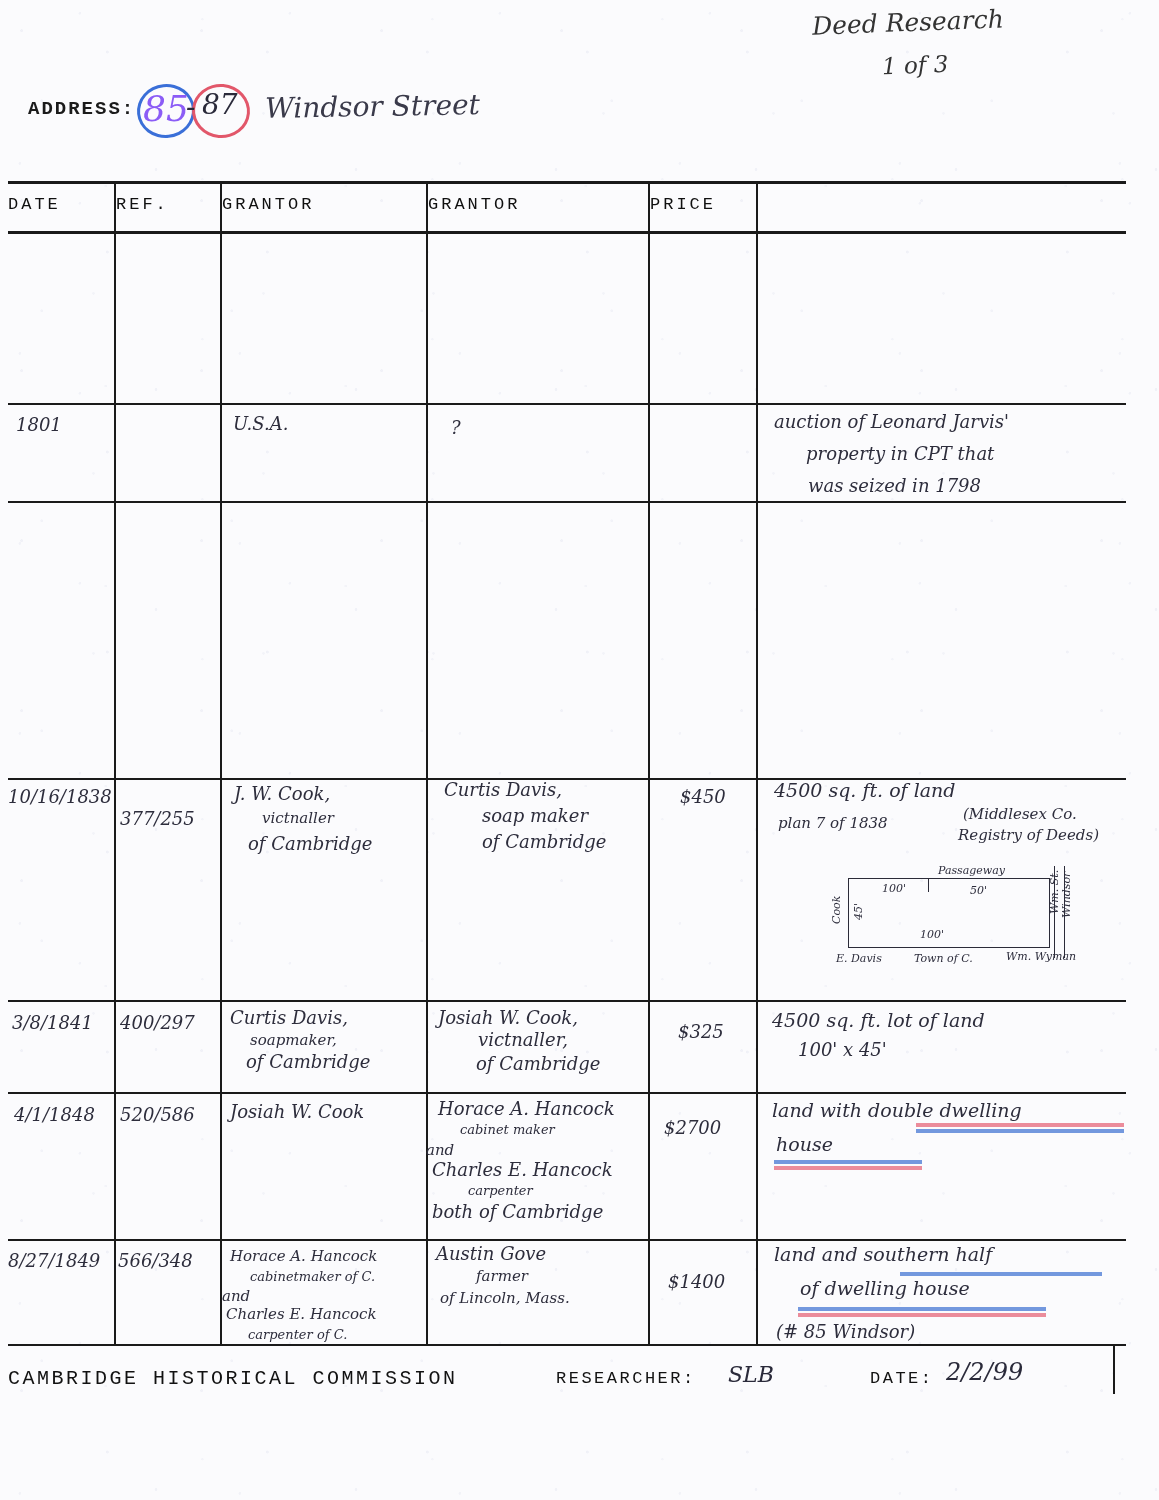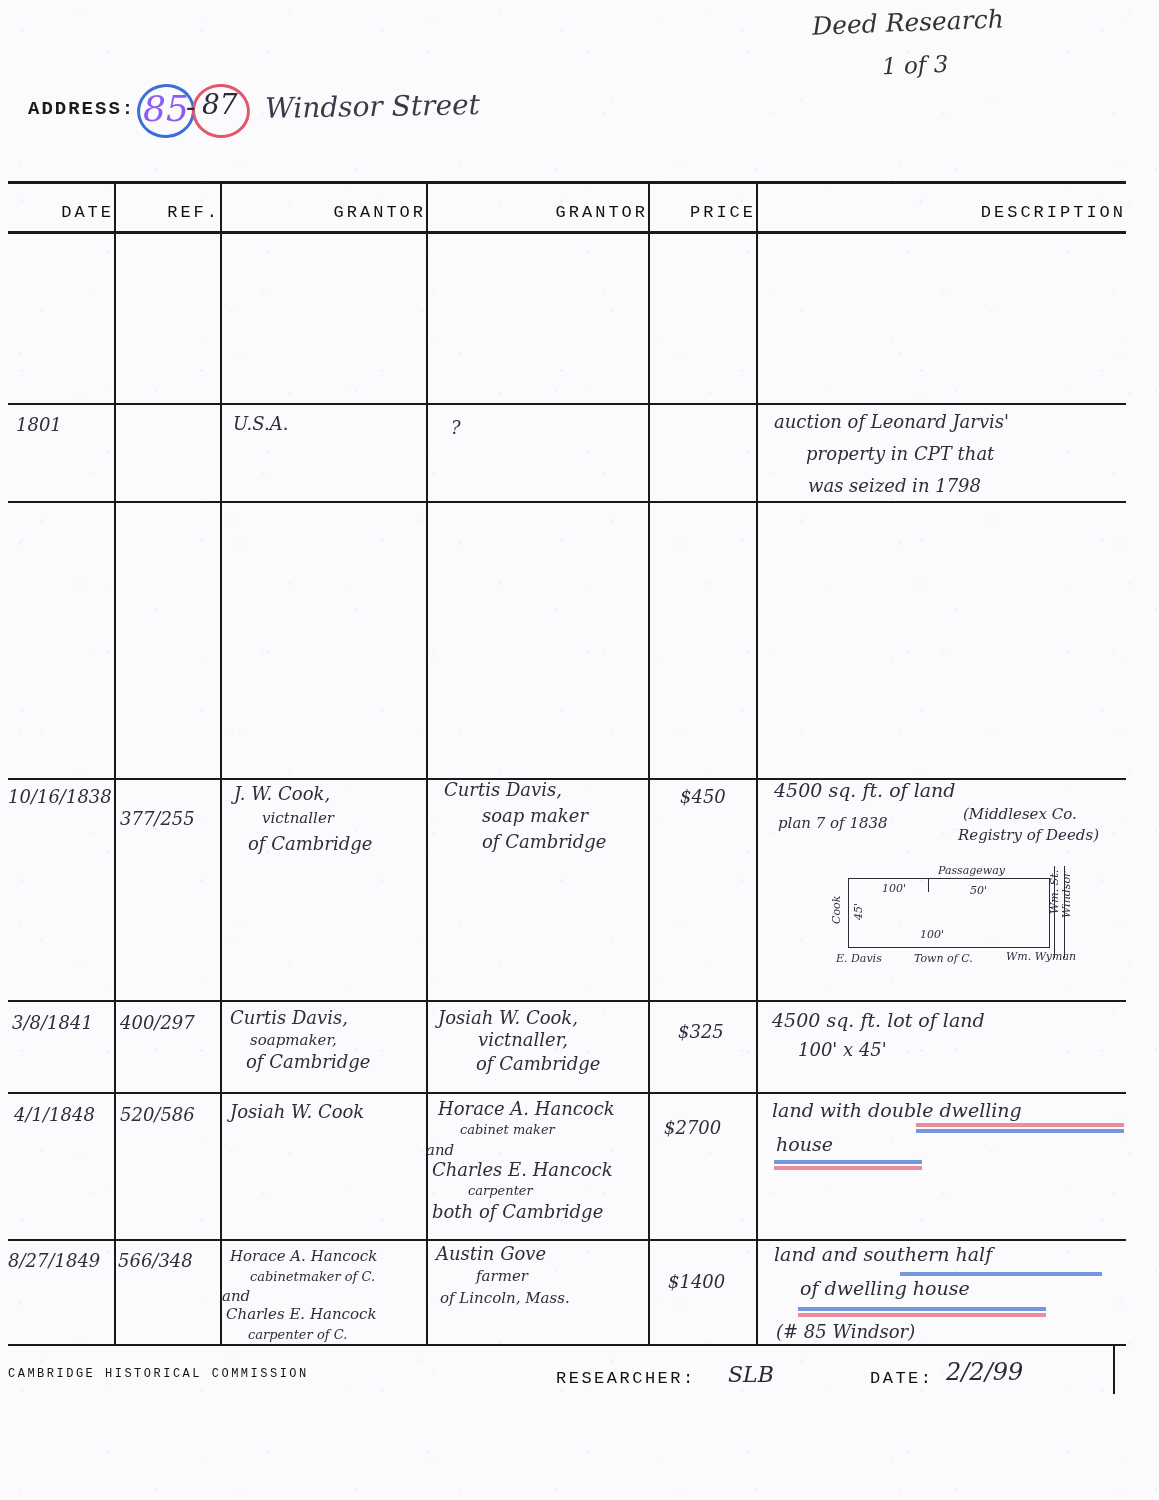--- a/index.html
+++ b/index.html
@@ -134,22 +134,21 @@
     top: 0;
     background: #1a1a1a;
   }
   .col-head {
     position: absolute;
     top: 14px;
     font-size: 17px;
     font-family: "Liberation Mono", monospace;
     letter-spacing: 3px;
     color: #101010;
-    text-align: right;
-    margin-top: 8px;
+    text-align: left;
   }
   .cell {
     position: absolute;
     font-family: "DejaVu Serif", serif;
     font-style: italic;
     color: #2d2d3c;
     line-height: 1.25;
   }
   .cell.sm { font-size: 15px; }
   .cell.md { font-size: 18px; }
@@ -196,21 +195,21 @@
     color: #2d2d3c;
     white-space: nowrap;
   }
   .rot90 { transform: rotate(-90deg); transform-origin: left top; }
 
   
   #footer-org {
     position: absolute;
     left: 8px;
     top: 1367px;
-    font-size: 12px;
+    font-size: 20px;
     font-family: "Liberation Mono", monospace;
     letter-spacing: 2.5px;
     color: #121212;
   }
   #footer-researcher-label {
     position: absolute;
     left: 556px;
     top: 1369px;
     font-size: 17px;
     font-family: "Liberation Mono", monospace;
@@ -280,21 +279,20 @@
     <div class="vline" style="left:212px; width:2.4px; height:1163px;"></div>
     <div class="vline" style="left:418px; width:2.4px; height:1163px;"></div>
     <div class="vline" style="left:640px; width:2.4px; height:1163px;"></div>
     <div class="vline" style="left:748px; width:2.4px; height:1163px;"></div>
 
     <div class="col-head" style="left:0;    width:106px;">DATE</div>
     <div class="col-head" style="left:108px;width:104px;">REF.</div>
     <div class="col-head" style="left:214px;width:204px;">GRANTOR</div>
     <div class="col-head" style="left:420px;width:220px;">GRANTOR</div>
     <div class="col-head" style="left:642px;width:106px;">PRICE</div>
-    <div class="col-head" style="left:750px;width:368px;">DESCRIPTION</div>
 
     <div class="cell md" style="left:8px;  top:233px;">1801</div>
     <div class="cell md" style="left:225px;top:232px;">U.S.A.</div>
     <div class="cell md" style="left:443px;top:236px;">?</div>
     <div class="cell md" style="left:766px;top:230px;">auction of Leonard Jarvis'</div>
     <div class="cell md" style="left:798px;top:262px;">property in CPT that</div>
     <div class="cell md" style="left:800px;top:294px;text-align:center;">was seized in 1798</div>
 
     <div class="cell md" style="left:0px;  top:605px;">10/16/1838</div>
     <div class="cell md" style="left:112px;top:605px;margin-top:22px;">377/255</div>

